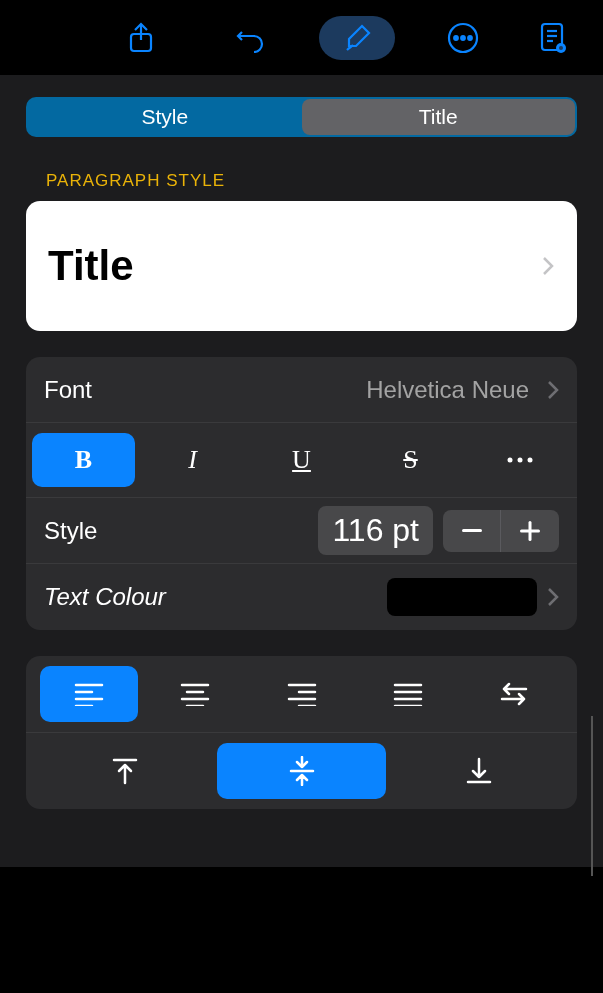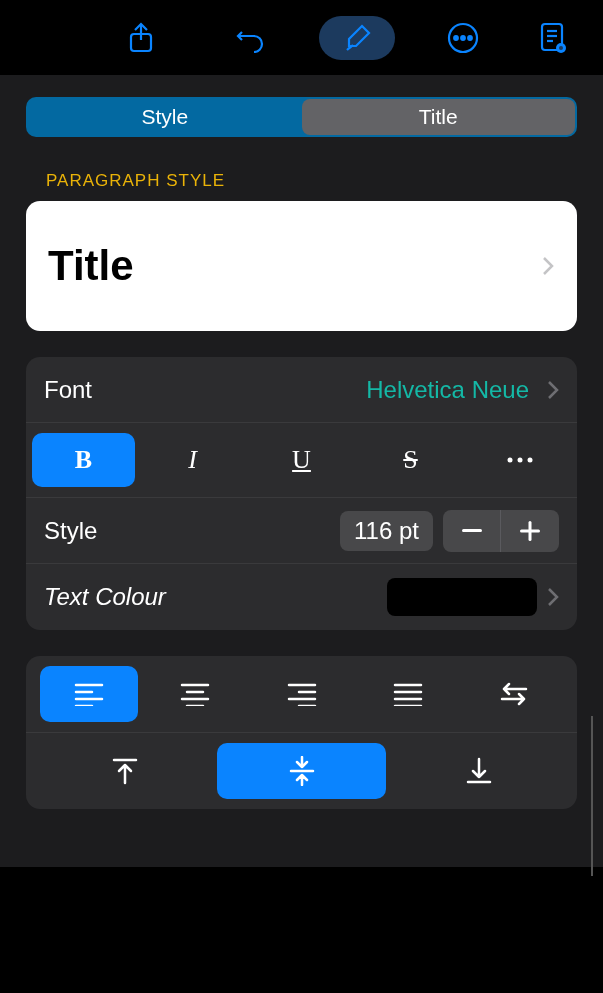--- a/index.html
+++ b/index.html
@@ -118,21 +118,21 @@
     min-height: 66px;
     border-bottom: 1px solid #3a3a3c;
     gap: 48px;
   }
   .row:last-child { border-bottom: none; font-style: italic; }
   .row-label {
     color: #fff;
     font-size: 24px;
   }
   .row-value {
-    color: #14b8a6;
+    color: #a3a3a3;
     font-size: 24px;
     margin-right: 8px;
   }
   .row-right {
     display: flex;
     align-items: center;
     gap: 10px;
   }
 
   
@@ -160,21 +160,21 @@
   .italic-glyph { font-style: italic; font-family: Georgia, serif; }
   .underline-glyph { text-decoration: underline; font-family: Georgia, serif; }
   .strike-glyph { text-decoration: line-through; font-family: Georgia, serif; }
 
   
   .size-box {
     background: #48484a;
     border-radius: 8px;
     padding: 6px 14px;
     color: #fff;
-    font-size: 24px;
+    font-size: 32px;
   }
   .stepper {
     display: flex;
     background: #48484a;
     border-radius: 8px;
     overflow: hidden;
   }
   .stepper-btn {
     width: 58px;
     height: 42px;

